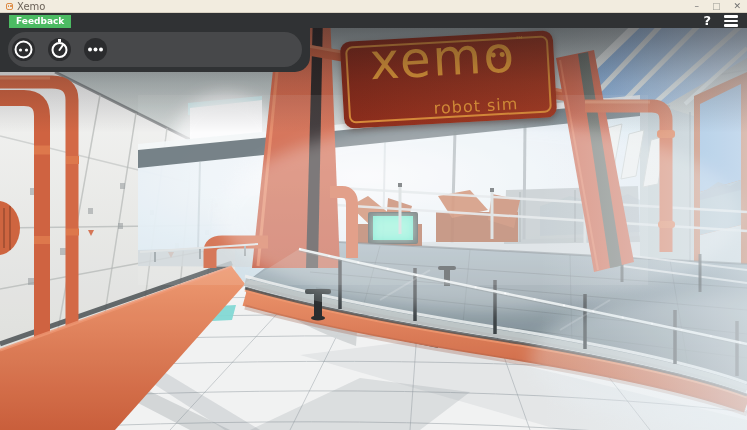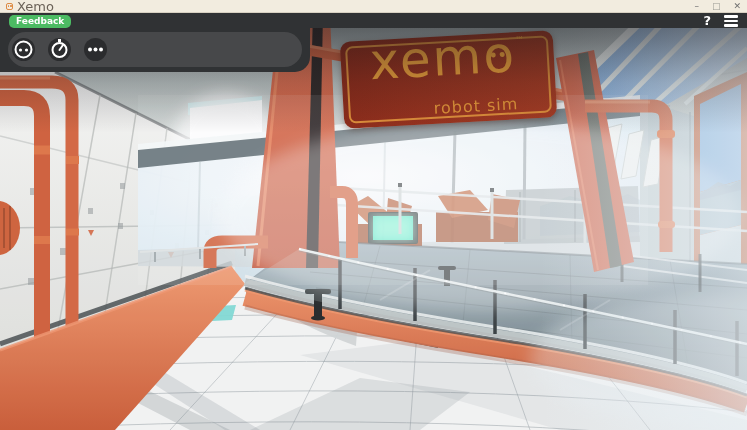--- a/index.html
+++ b/index.html
@@ -3,21 +3,21 @@
 <meta charset="utf-8">
 <style>
   html,body{margin:0;padding:0;background:#222;}
   *{box-sizing:border-box;}
   .app{position:relative;width:747px;height:430px;overflow:hidden;font-family:"DejaVu Sans",sans-serif;background:#303234;}
   
   .titlebar{position:absolute;top:0;left:0;width:747px;height:13px;background:#f2ecdf;border-bottom:1px solid #d8d1c2;display:flex;align-items:center;padding:0 6px;z-index:20;}
   .app-icon{width:7px;height:7px;border:1.5px solid #dd8b44;border-radius:2px;margin-right:4px;position:relative;flex:0 0 auto;}
   .app-icon::before{content:"";position:absolute;left:0.5px;top:1.5px;width:1.5px;height:1.5px;border-radius:50%;background:#dd8b44;}
   .app-icon::after{content:"";position:absolute;right:0.5px;top:1.5px;width:1.5px;height:1.5px;border-radius:50%;background:#dd8b44;}
-  .win-title{font-size:13px;color:#6b6258;line-height:13px;}
+  .win-title{font-size:10px;color:#6b6258;line-height:13px;}
   .win-controls{margin-left:auto;display:flex;gap:13px;align-items:center;}
   .win-controls span{font-size:9px;color:#6f6f6f;line-height:13px;cursor:default;}
   .win-controls .max{color:#9a9a93;}
   
   .viewport{position:absolute;top:13px;left:0;width:747px;height:417px;overflow:hidden;background:#cfdfe8;}
   .scene{position:absolute;top:0;left:0;z-index:1;}
   
   .sign{position:absolute;left:342px;top:23px;width:213px;height:87px;z-index:2;transform:rotate(-3.2deg);border-radius:10px;background:linear-gradient(100deg,#8e2c1b,#a63d25);box-shadow:0 2px 6px rgba(60,20,10,.35);}
   .sign-frame{position:absolute;inset:5px;border:2.5px solid #e0903c;border-radius:7px;}
   .sign-title{position:absolute;top:-4px;left:0;width:100%;text-align:center;font-size:50px;line-height:1.05;color:#f2a33c;letter-spacing:2px;white-space:nowrap;}
@@ -25,21 +25,21 @@
   .sign-o::before,.sign-o::after{content:"";position:absolute;top:23px;width:5px;height:5px;border-radius:50%;background:#f2a33c;}
   .sign-o::before{left:8px;}
   .sign-o::after{left:17px;}
   .tm{font-size:9px;color:#f2a33c;vertical-align:28px;letter-spacing:0;}
   .sign-sub{position:absolute;bottom:6px;left:0;width:100%;text-align:center;padding-left:52px;font-size:16px;letter-spacing:1px;color:#e5963a;}
   
   .dim{position:absolute;top:0;left:0;width:747px;height:120px;z-index:3;pointer-events:none;
     background:linear-gradient(rgba(20,20,24,.60) 0%,rgba(20,20,24,.46) 22%,rgba(20,20,24,.20) 58%,rgba(20,20,24,0) 100%);}
   
   .topbar{position:absolute;top:0;left:0;width:747px;height:15px;background:#303234;z-index:4;display:flex;align-items:center;}
-  .feedback{margin-left:9px;margin-top:1px;height:13px;padding:0 7px;background:#4cbb63;color:#fff;font-family:"DejaVu Sans",sans-serif;font-weight:bold;font-size:9px;line-height:12px;border:none;border-radius:5px;cursor:pointer;}
+  .feedback{margin-left:9px;margin-top:1px;height:13px;padding:0 7px;background:#4cbb63;color:#fff;font-family:"DejaVu Sans",sans-serif;font-weight:bold;font-size:9px;line-height:12px;border:none;border-radius:0;cursor:pointer;}
   .topbar-right{margin-left:auto;display:flex;align-items:center;gap:13px;padding-right:9px;}
   .help{color:#fff;font-weight:bold;font-size:13px;line-height:15px;cursor:pointer;}
   .menu{display:flex;flex-direction:column;gap:2px;cursor:pointer;padding-top:1px;}
   .menu i{display:block;width:14px;height:2.5px;background:#fff;border-radius:1px;}
   .toolpanel{position:absolute;top:15px;left:0;width:310px;height:44px;background:#303234;border-radius:0 0 15px 0;z-index:4;}
   .pill{position:absolute;left:8px;top:4px;width:294px;height:35px;background:#47484a;border-radius:17.5px;display:flex;align-items:center;gap:13px;padding-left:4px;}
   .tool{width:23px;height:23px;border-radius:50%;background:#2b2c2e;display:flex;align-items:center;justify-content:center;cursor:pointer;flex:0 0 auto;}
 </style>
 </head>
 <body>

